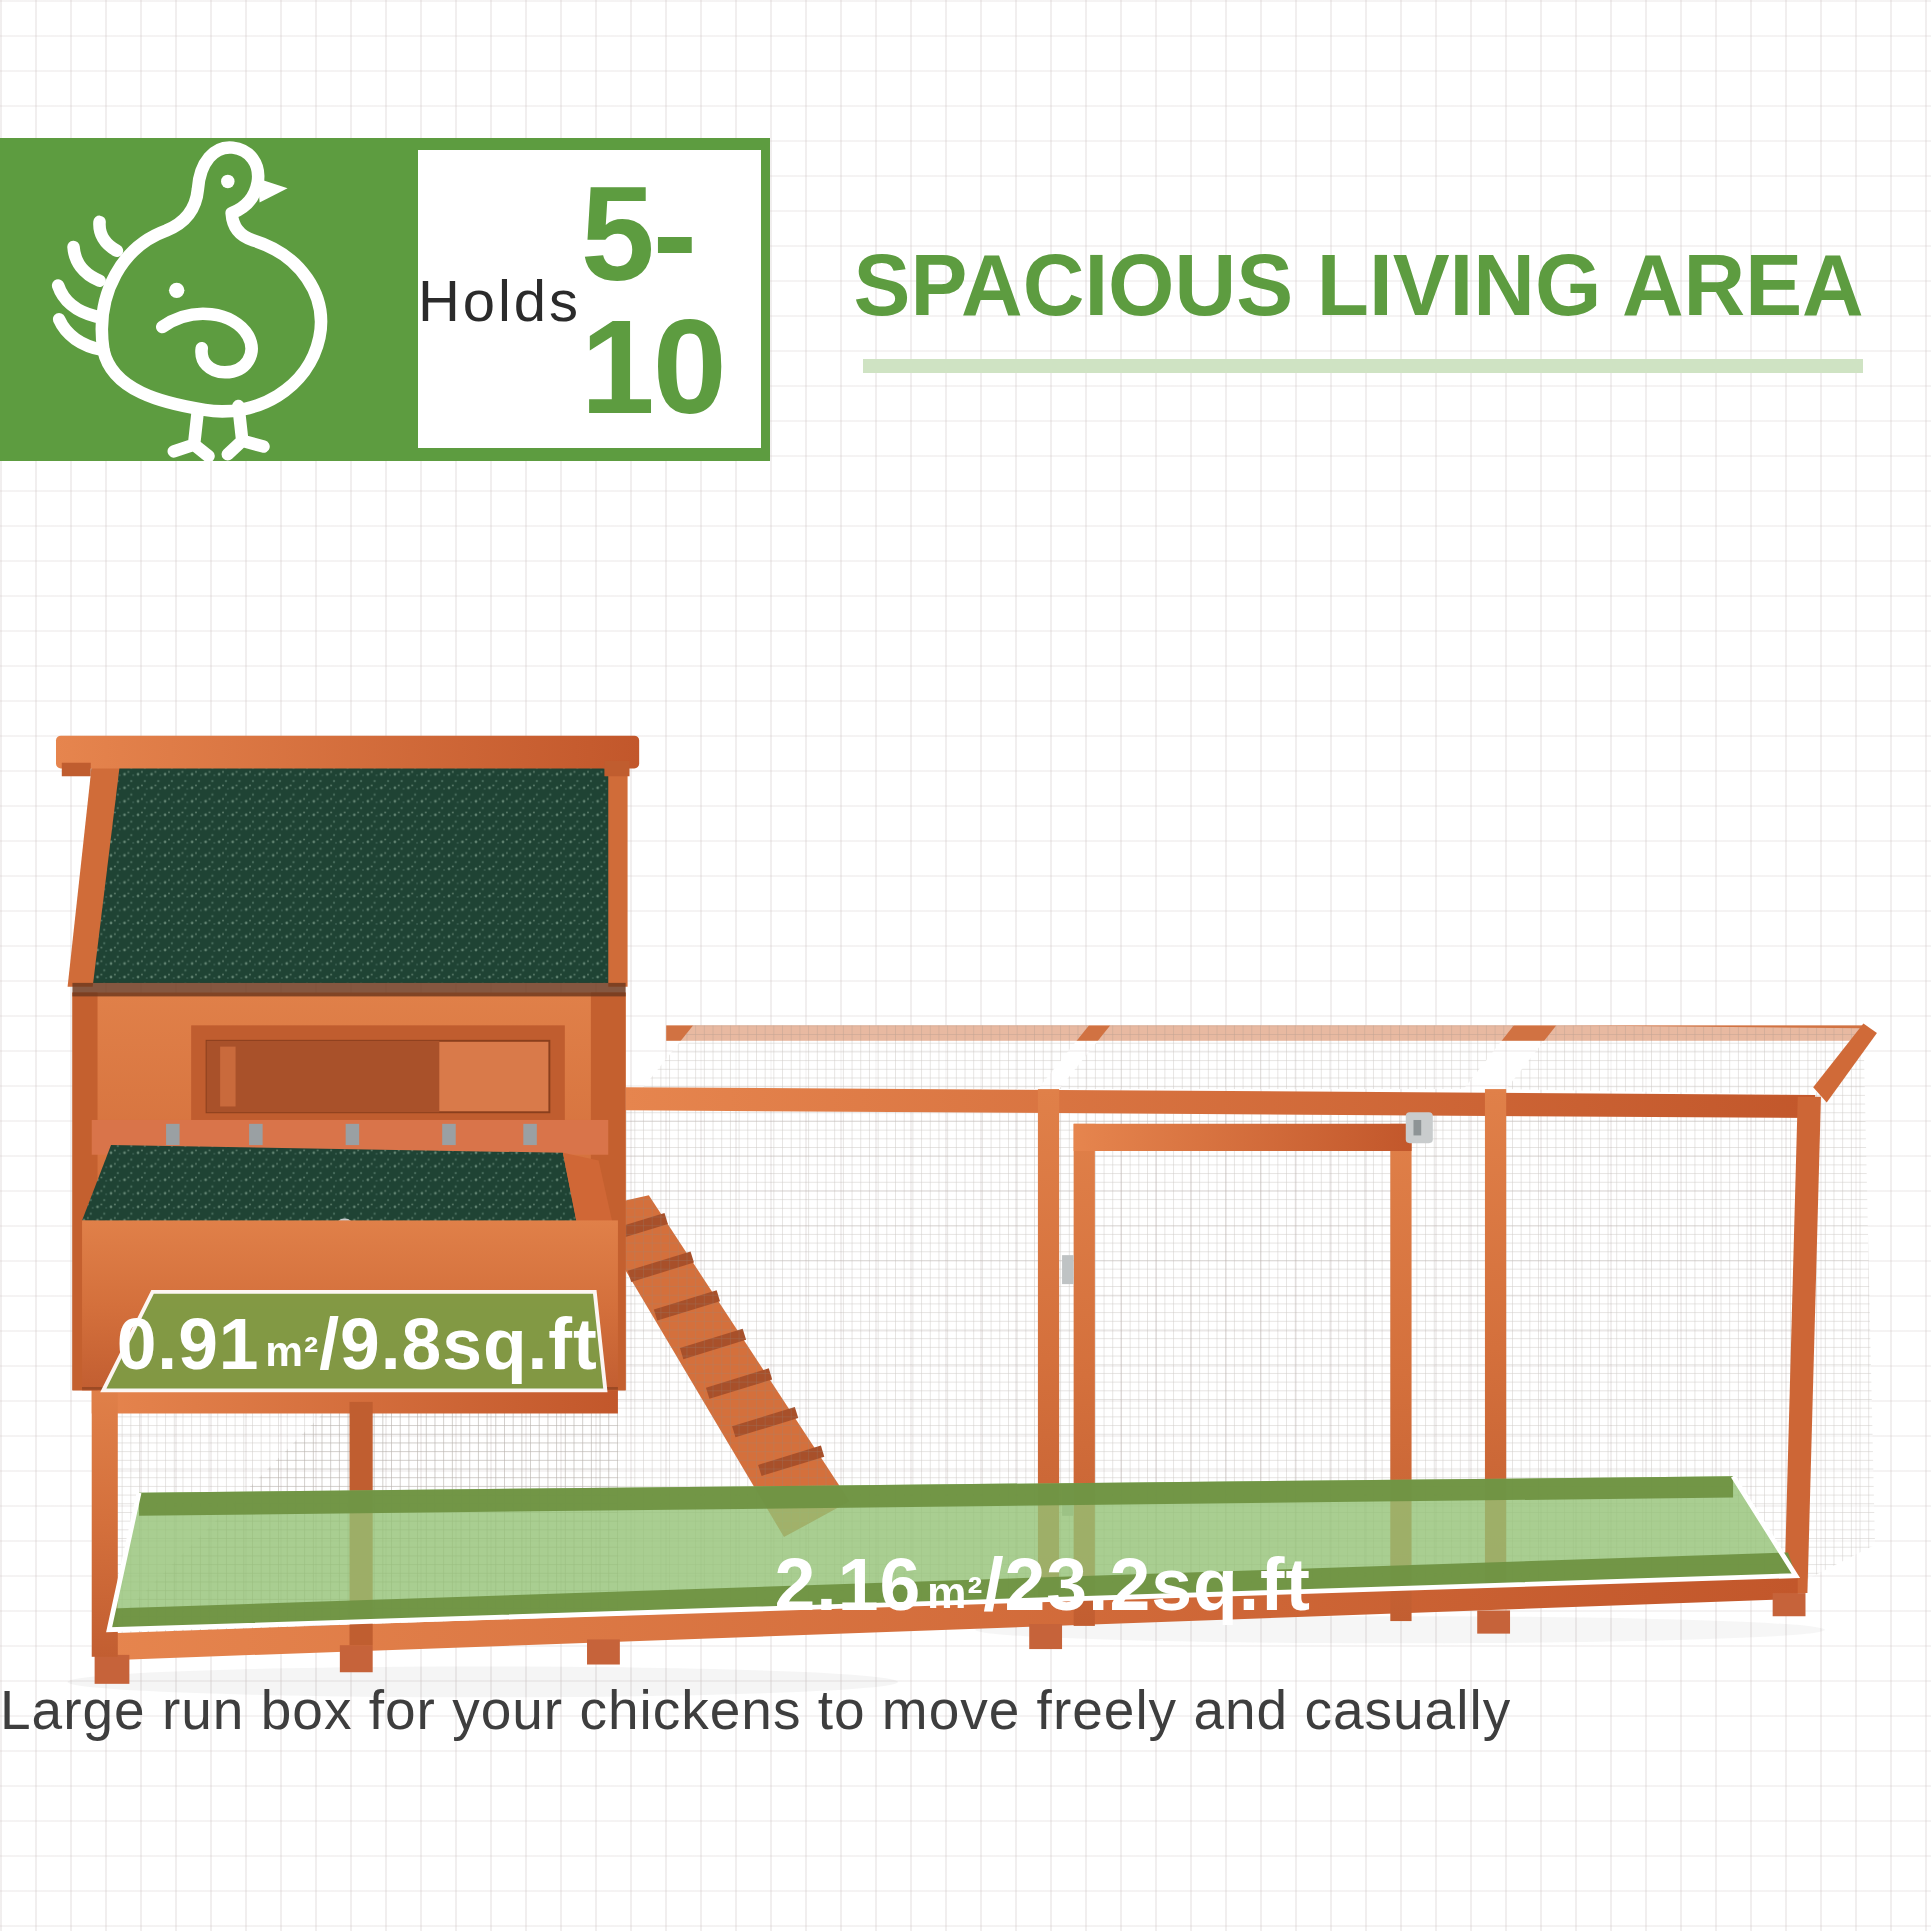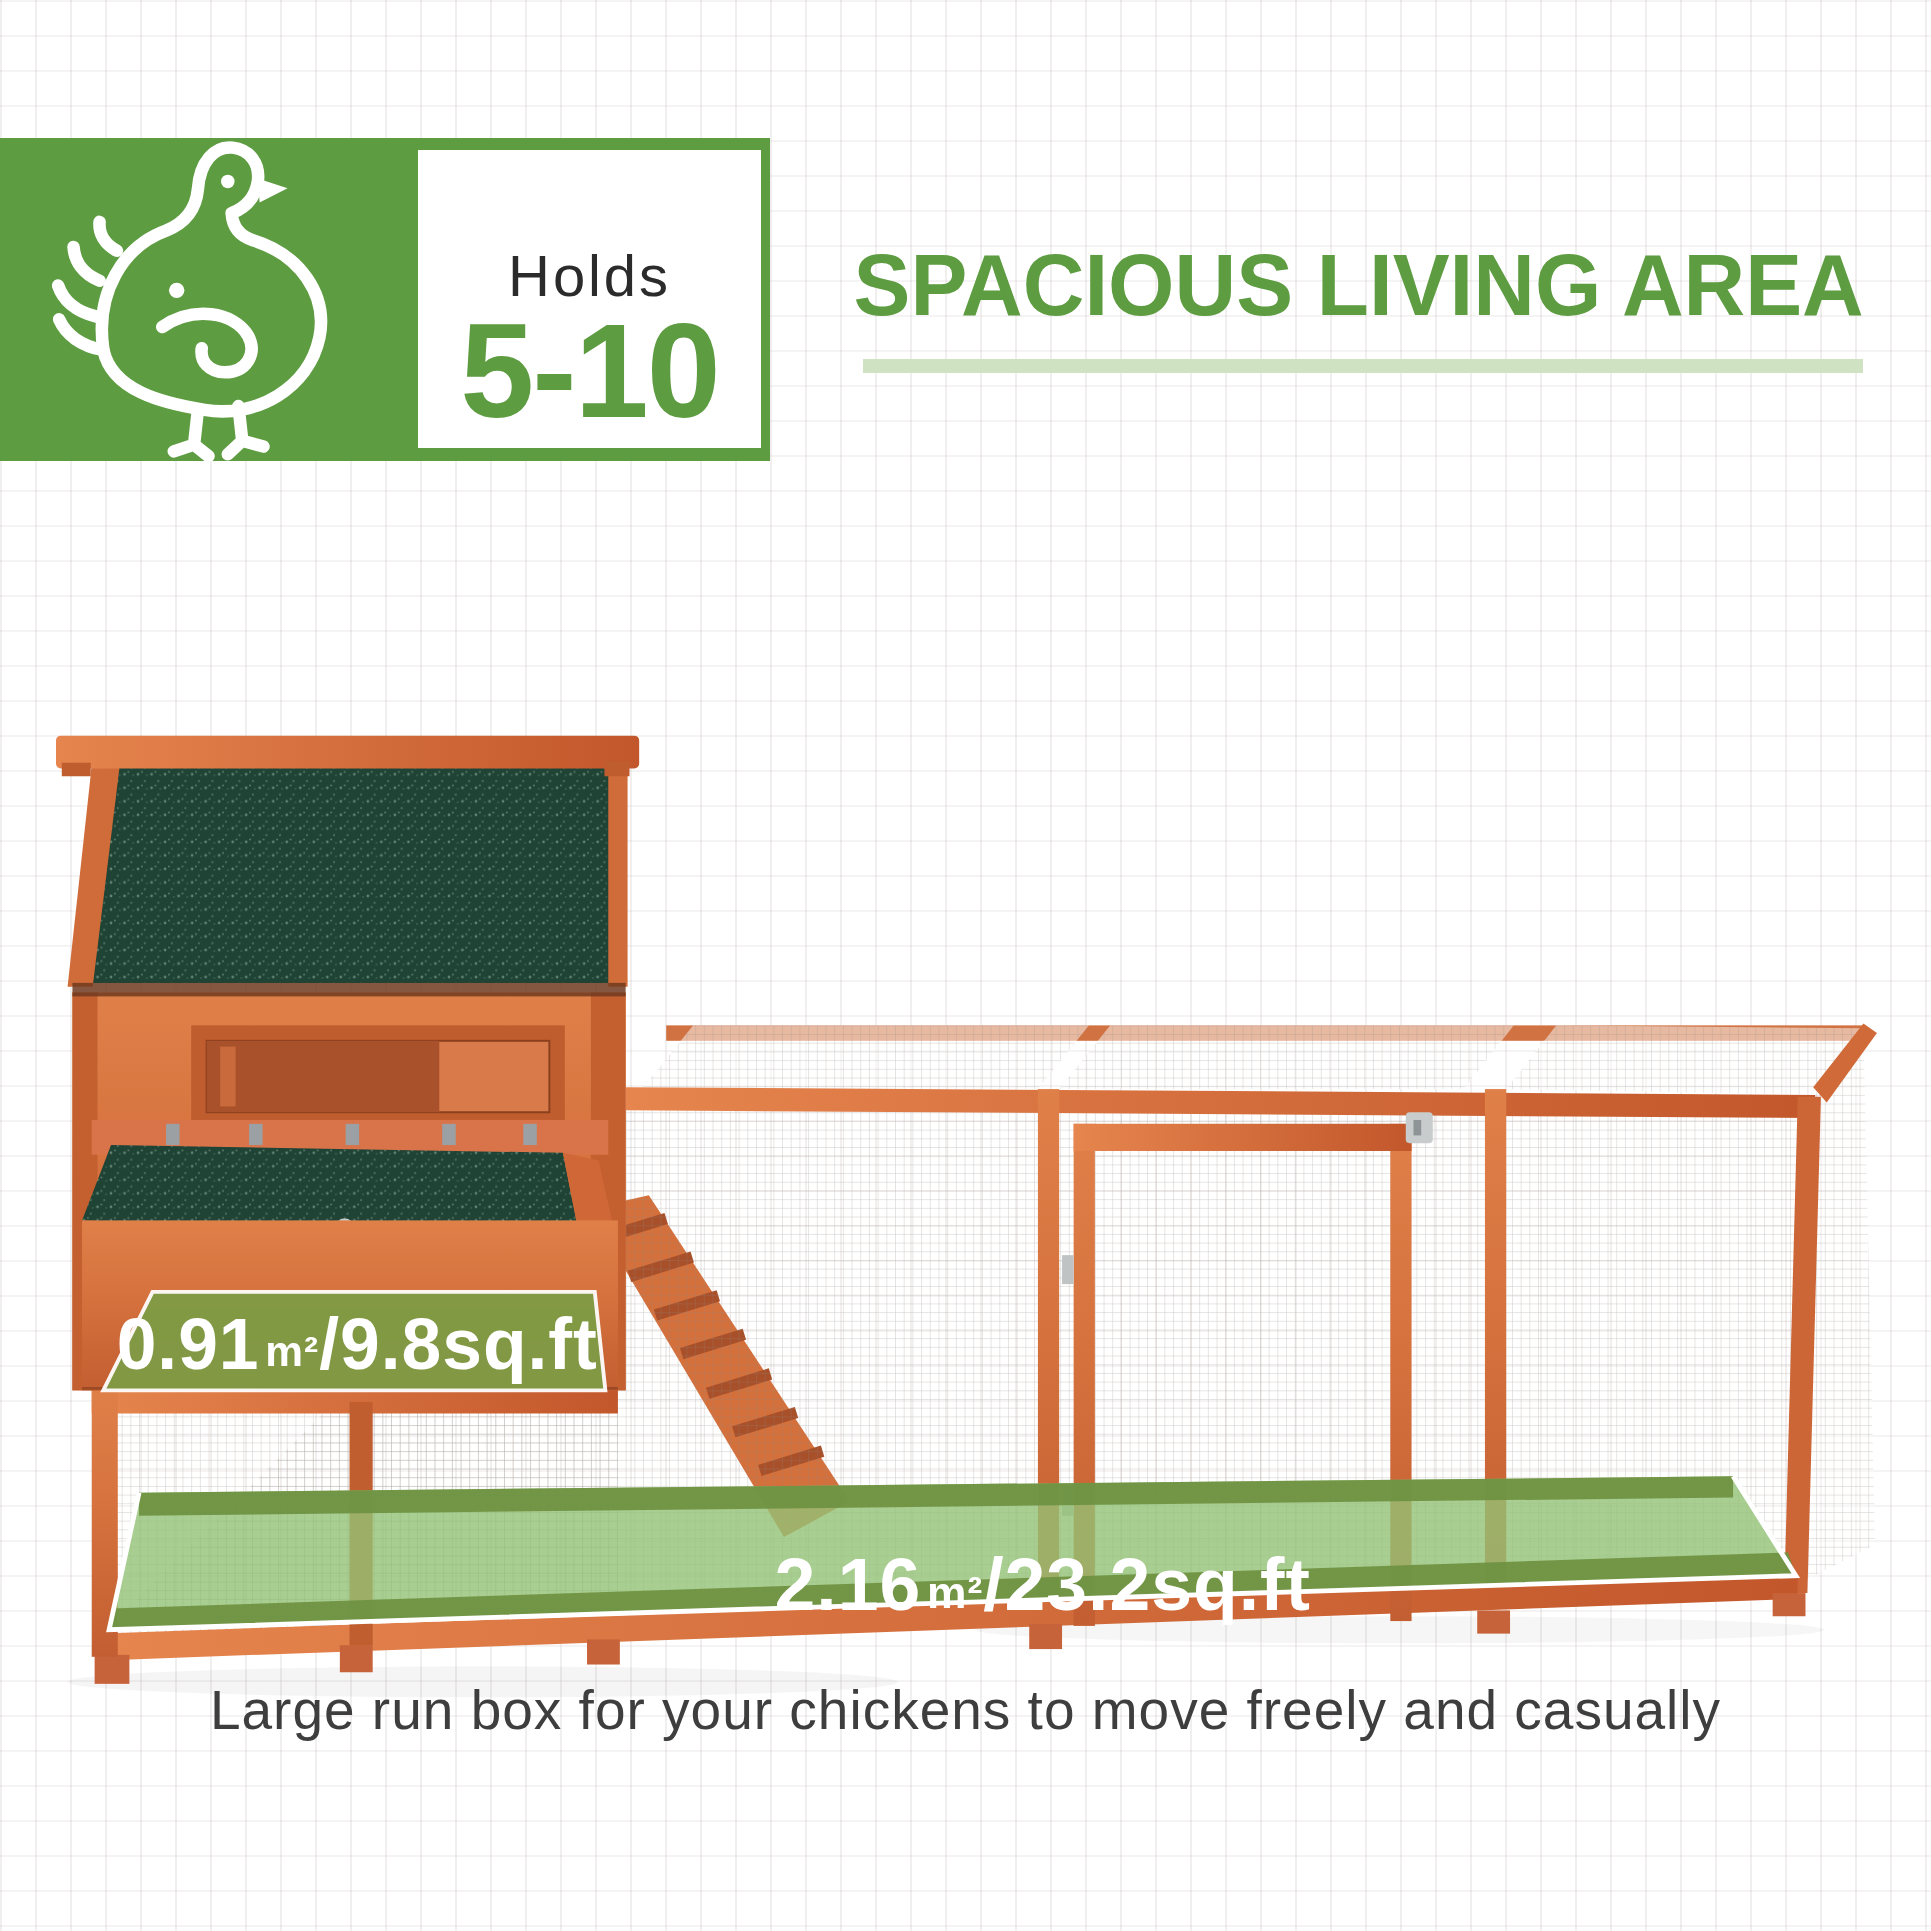--- a/index.html
+++ b/index.html
@@ -9,31 +9,31 @@
     background-color:#ffffff;
     background-image:
       linear-gradient(to right, rgba(205,196,196,.28) 1.9px, transparent 1.9px),
       linear-gradient(to bottom, rgba(205,196,196,.20) 1.9px, transparent 1.9px);
     background-size:35px 35px;
   }
   .abs{position:absolute;}
   
   #badge-box{left:0;top:138px;width:770px;height:323px;background:var(--brand);}
   #badge-panel{left:418px;top:150px;width:343px;height:298px;background:#fff;
-    display:flex;flex-direction:column;align-items:center;justify-content:flex-end;
+    display:flex;align-items:center;justify-content:flex-end;
     padding:13.5px 0 9.7px 0;box-sizing:border-box;}
   .thin-label{font-size:58px;font-weight:300;color:#2b2b2b;letter-spacing:2.9px;line-height:1;}
   #badge-number{font-size:133px;font-weight:bold;color:var(--brand);line-height:1;letter-spacing:-1.9px;}
   
   #headline{left:838px;top:234px;width:1037px;text-align:center;white-space:nowrap;
     font-size:88px;font-weight:bold;color:var(--brand);letter-spacing:0px;
     transform:scaleX(.97);transform-origin:center;}
   #headline-rule{left:863px;top:359px;width:1000px;height:13.5px;background:#cfe3c3;}
   
-  #caption{left:0;top:1678px;width:1931px;text-align:center;
+  #caption{left:0;top:1678px;width:1931px;text-align:left;
     font-size:55px;font-weight:300;color:#3e3e3e;letter-spacing:1px;}
   svg text{font-family:"Liberation Sans",sans-serif;}
 </style>
 </head>
 <body>
 
 <div id="stage" style="--brand:#5d9c40;">
 
   <div id="badge-box" class="abs">
     <svg width="418" height="323" viewBox="0 0 433 335">

